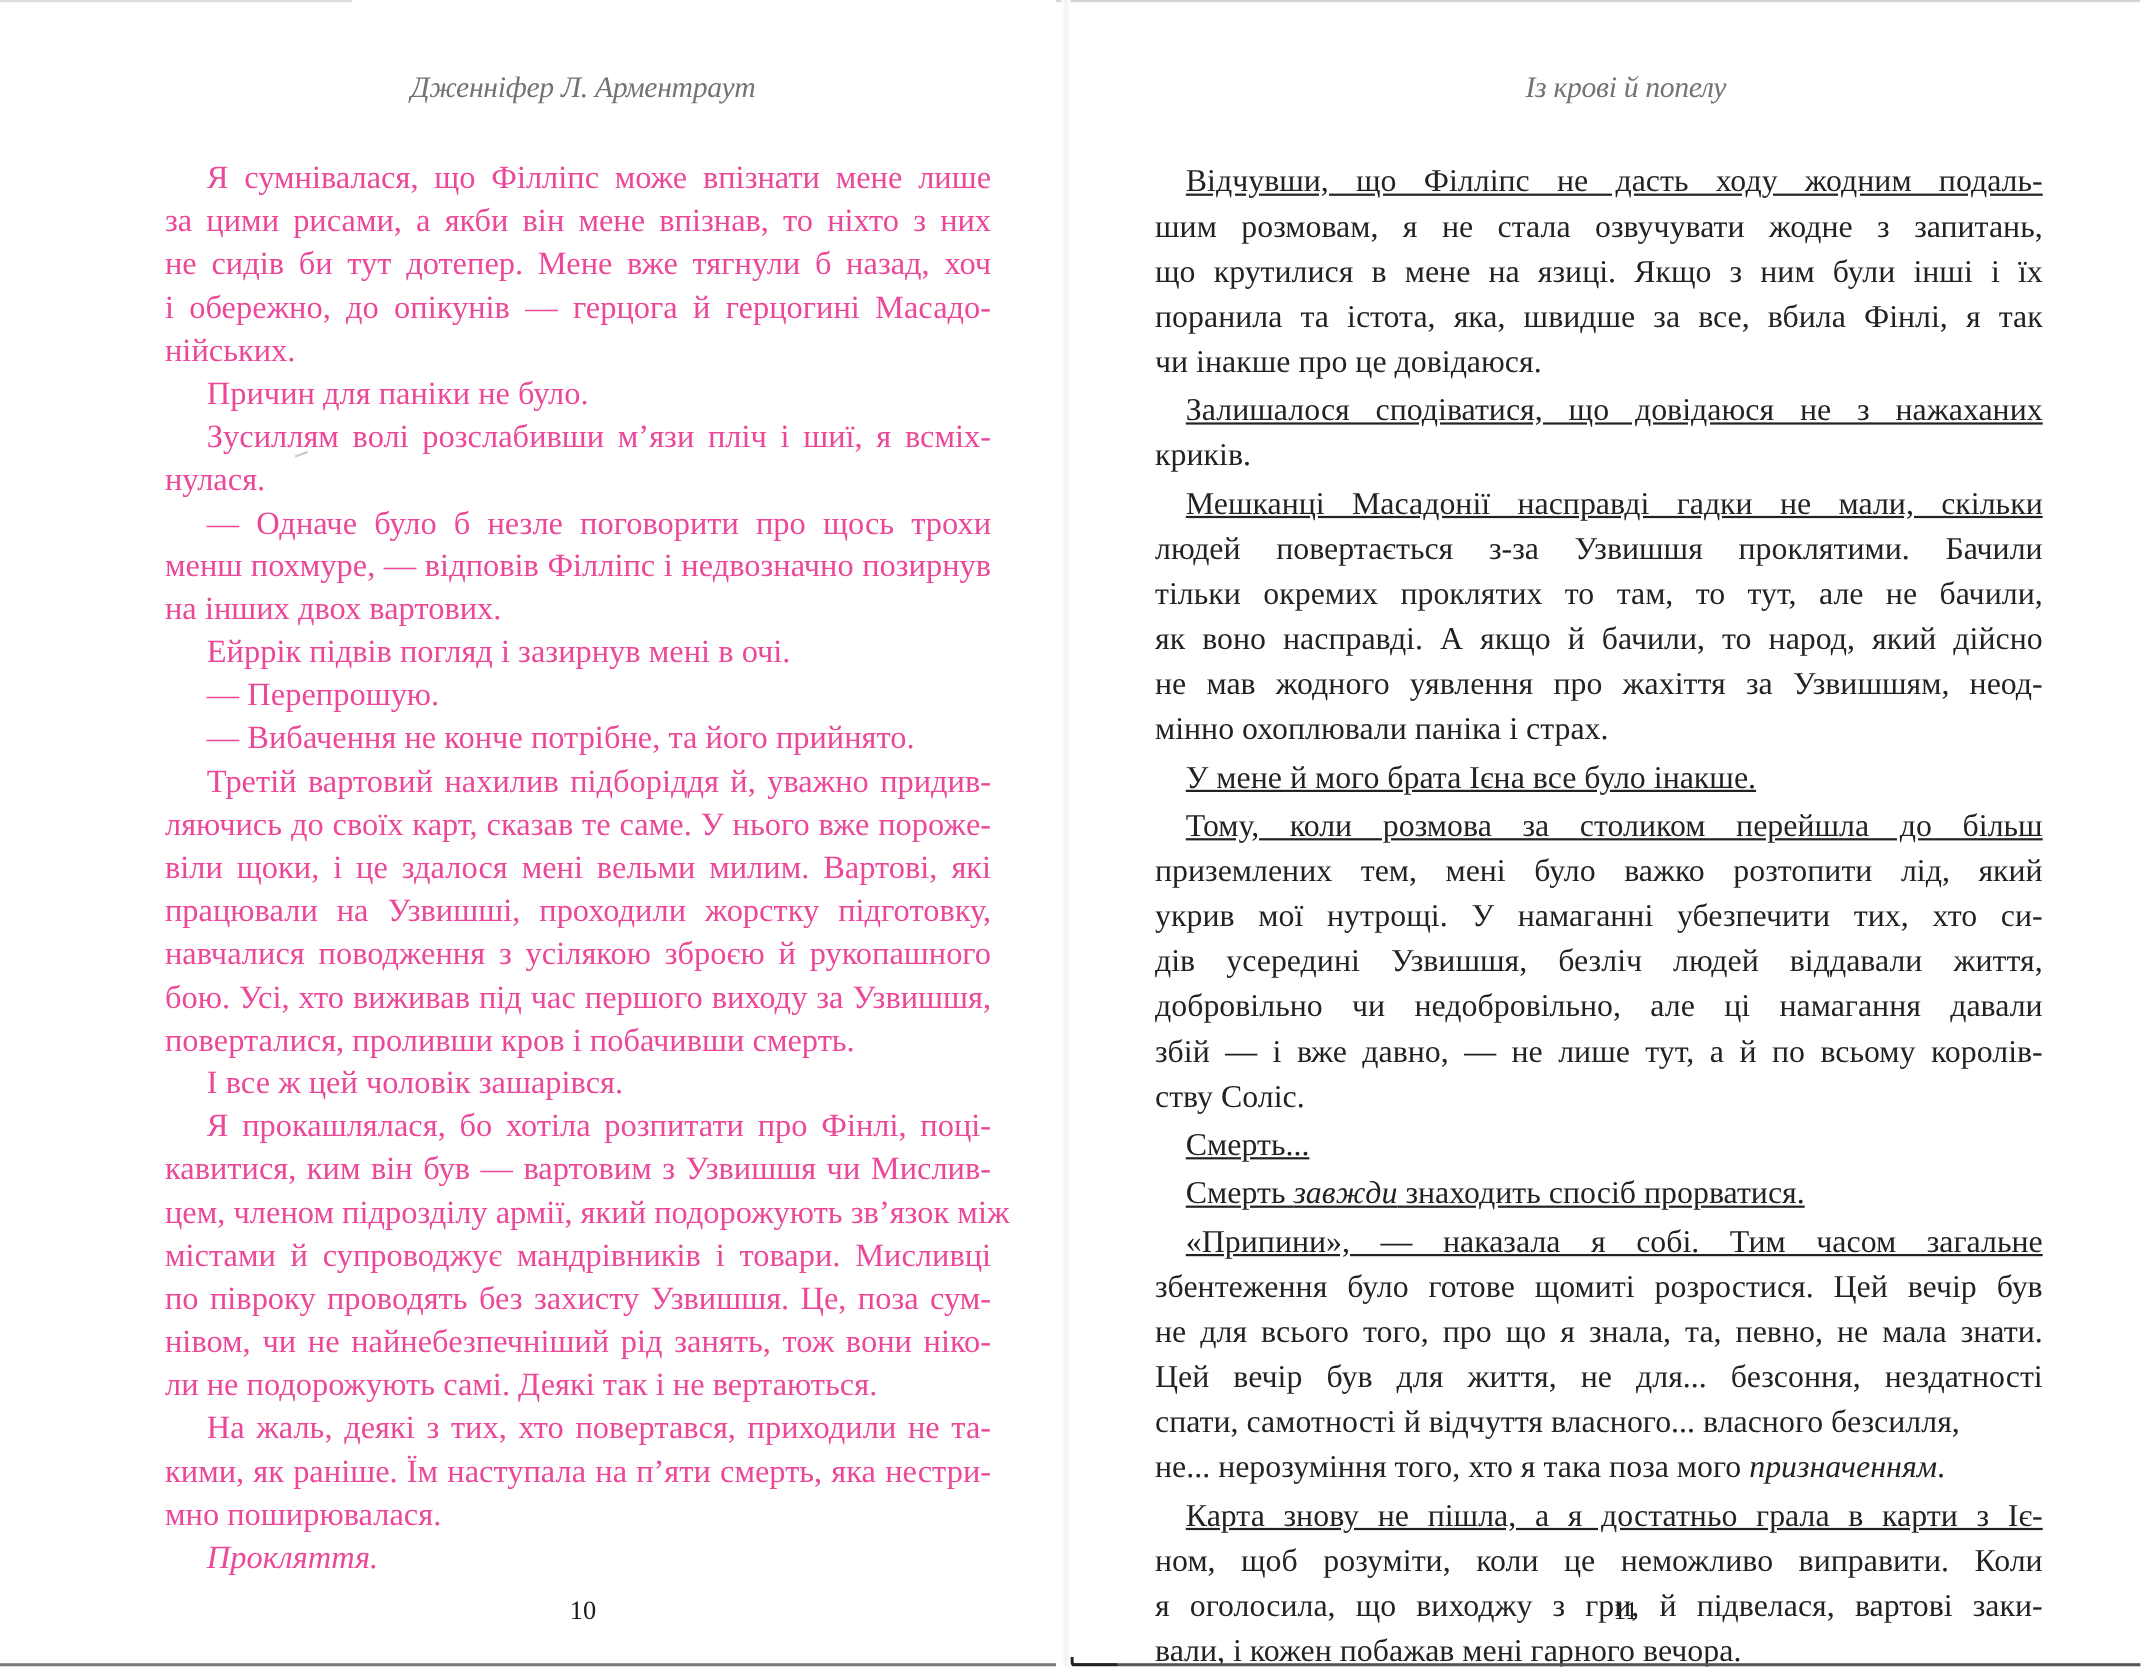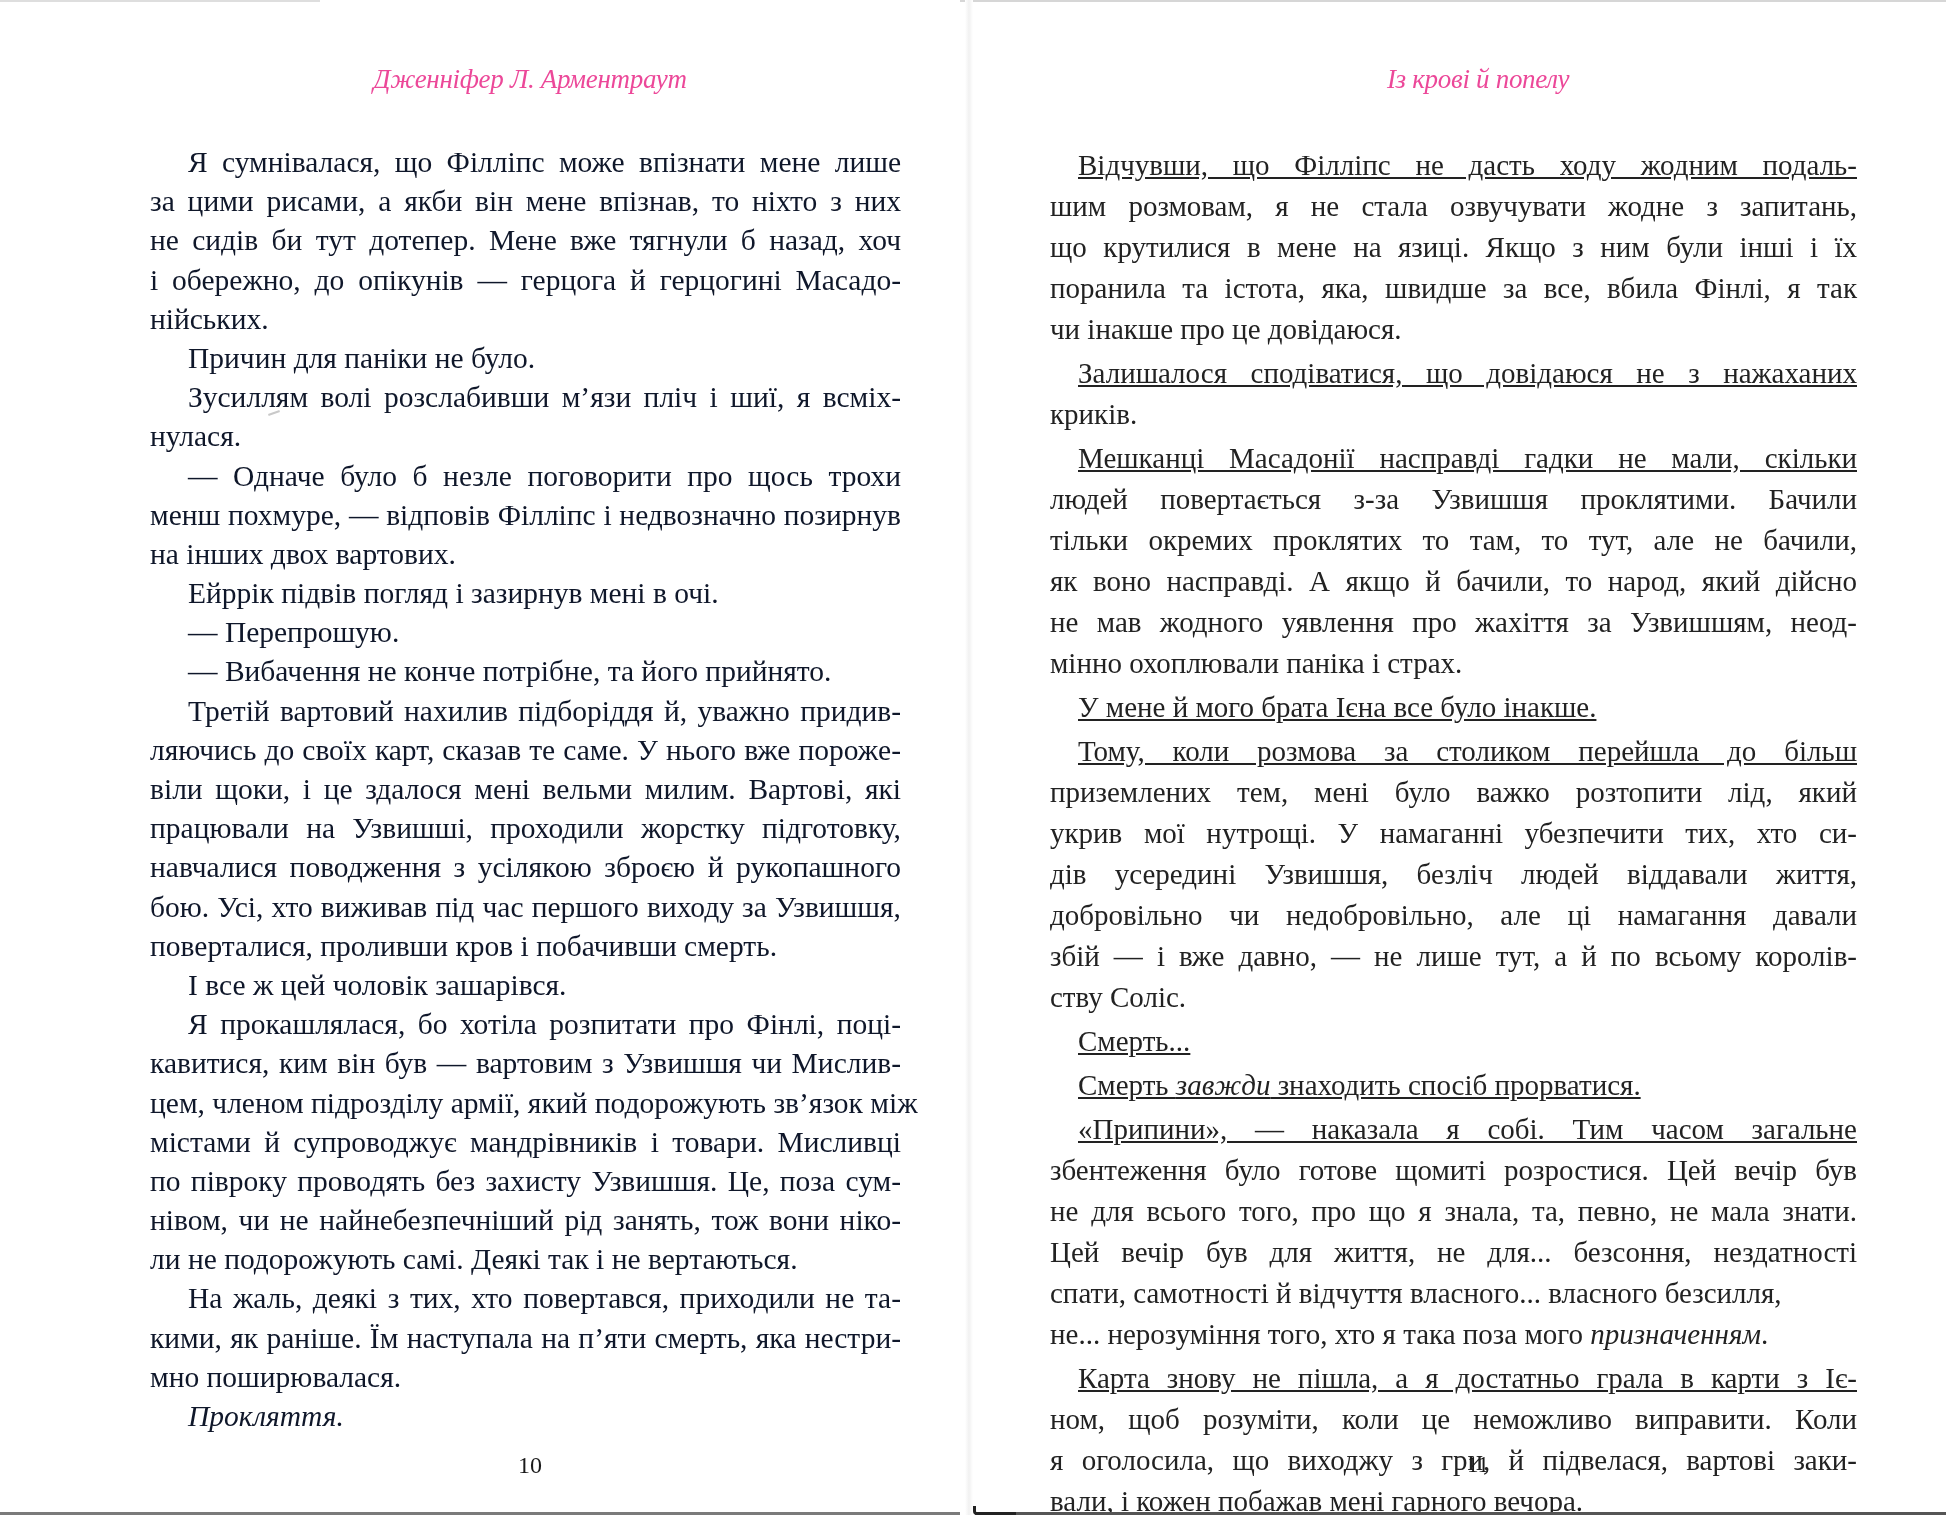--- a/index.html
+++ b/index.html
@@ -58,31 +58,31 @@
   .page.left { left: 0; width: 965px; }
   .page.right { left: 973px; width: 973px; }
 
   .running-head {
     position: absolute;
     top: 64px;
     font-style: italic;
     font-size: 27px;
     text-align: center;
     letter-spacing: -0.3px;
-    color: #ec4899;
+    color: #737373;
   }
   .page.left .running-head { left: 150px; width: 760px; }
   .page.right .running-head { left: 90px; width: 830px; }
 
   .text-block {
     position: absolute;
     top: 143px;
     font-size: 29.5px;
     line-height: 39.2px;
-    color: #0f172a;
+    color: #ec4899;
   }
   .page.left .text-block { left: 150px; width: 751px; }
   .page.right .text-block { left: 77px; width: 807px; font-size: 29px; line-height: 41px; top: 145px; color: #222; }
 
   .para { margin: 0; padding: 0; }
   .line {
     display: block;
     white-space: nowrap;
     text-align: justify;
     text-align-last: justify;

